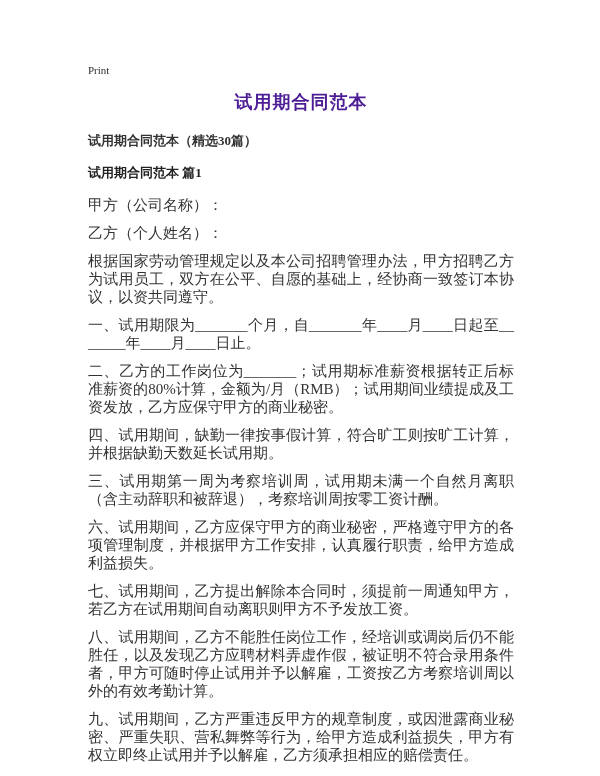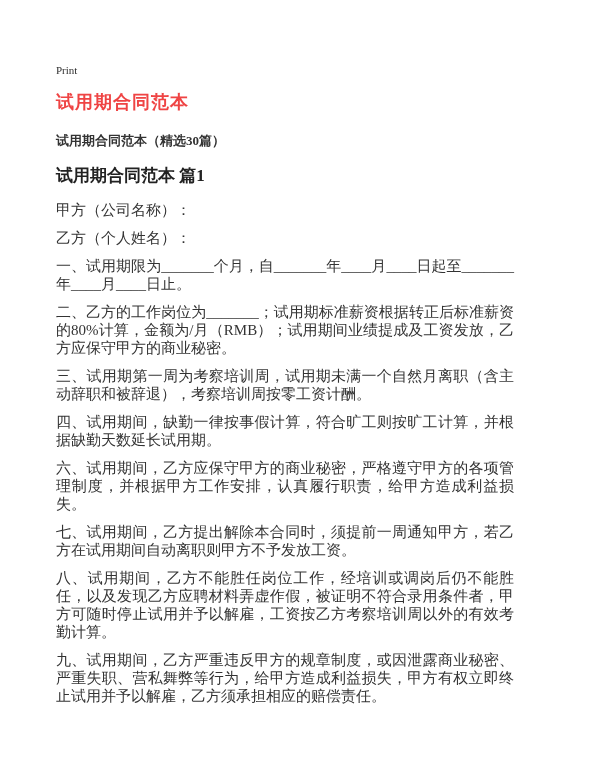--- a/index.html
+++ b/index.html
@@ -10,42 +10,43 @@
   .page {
     position: relative;
     width: 600px;
     height: 776px;
     background: #ffffff;
     overflow: hidden;
     font-family: "Liberation Serif", "DejaVu Serif", serif;
     color: #333333;
   }
   .content {
-    padding: 64px 86px 0 56px;
+    padding: 64px 86px 0 88px;
   }
   .print-label {
     font-size: 11px;
     color: #2f2f2f;
     margin: 0 0 14px 0;
     cursor: pointer;
   }
   .doc-title {
     font-size: 18px;
     font-weight: bold;
-    color: #ef4444;
+    color: #4c1d95;
+    text-align: center;
     margin: 0 0 18px 0;
     letter-spacing: 1px;
   }
   .subtitle {
     font-size: 13px;
     margin: 0 0 14px 0;
     font-weight: bold;
   }
   .section-heading {
-    font-size: 17px;
+    font-size: 13px;
     font-weight: bold;
     color: #222222;
     margin: 0 0 14px 0;
   }
   .body-paragraphs p {
     font-size: 15px;
     line-height: 18px;
     margin: 0 0 10px 0;
     text-align: justify;
     word-break: break-all;
@@ -56,23 +57,24 @@
 
 <div class="page">
   <div class="content">
     <div class="print-label">Print</div>
     <h1 class="doc-title">试用期合同范本</h1>
     <p class="subtitle">试用期合同范本（精选30篇）</p>
     <h2 class="section-heading">试用期合同范本 篇1</h2>
     <div class="body-paragraphs" id="paragraphs">
         <p>甲方（公司名称）：</p>
         <p>乙方（个人姓名）：</p>
+        <p>根据国家劳动管理规定以及本公司招聘管理办法，甲方招聘乙方为试用员工，双方在公平、自愿的基础上，经协商一致签订本协议，以资共同遵守。</p>
         <p>一、试用期限为_______个月，自_______年____月____日起至_______年____月____日止。</p>
         <p>二、乙方的工作岗位为_______；试用期标准薪资根据转正后标准薪资的80%计算，金额为/月（RMB）；试用期间业绩提成及工资发放，乙方应保守甲方的商业秘密。</p>
+        <p>四、试用期间，缺勤一律按事假计算，符合旷工则按旷工计算，并根据缺勤天数延长试用期。</p>
         <p>三、试用期第一周为考察培训周，试用期未满一个自然月离职（含主动辞职和被辞退），考察培训周按零工资计酬。</p>
-        <p>四、试用期间，缺勤一律按事假计算，符合旷工则按旷工计算，并根据缺勤天数延长试用期。</p>
         <p>六、试用期间，乙方应保守甲方的商业秘密，严格遵守甲方的各项管理制度，并根据甲方工作安排，认真履行职责，给甲方造成利益损失。</p>
         <p>七、试用期间，乙方提出解除本合同时，须提前一周通知甲方，若乙方在试用期间自动离职则甲方不予发放工资。</p>
         <p>八、试用期间，乙方不能胜任岗位工作，经培训或调岗后仍不能胜任，以及发现乙方应聘材料弄虚作假，被证明不符合录用条件者，甲方可随时停止试用并予以解雇，工资按乙方考察培训周以外的有效考勤计算。</p>
         <p>九、试用期间，乙方严重违反甲方的规章制度，或因泄露商业秘密、严重失职、营私舞弊等行为，给甲方造成利益损失，甲方有权立即终止试用并予以解雇，乙方须承担相应的赔偿责任。</p>
       </div>
   </div>
 </div>
 
 </body></html>

